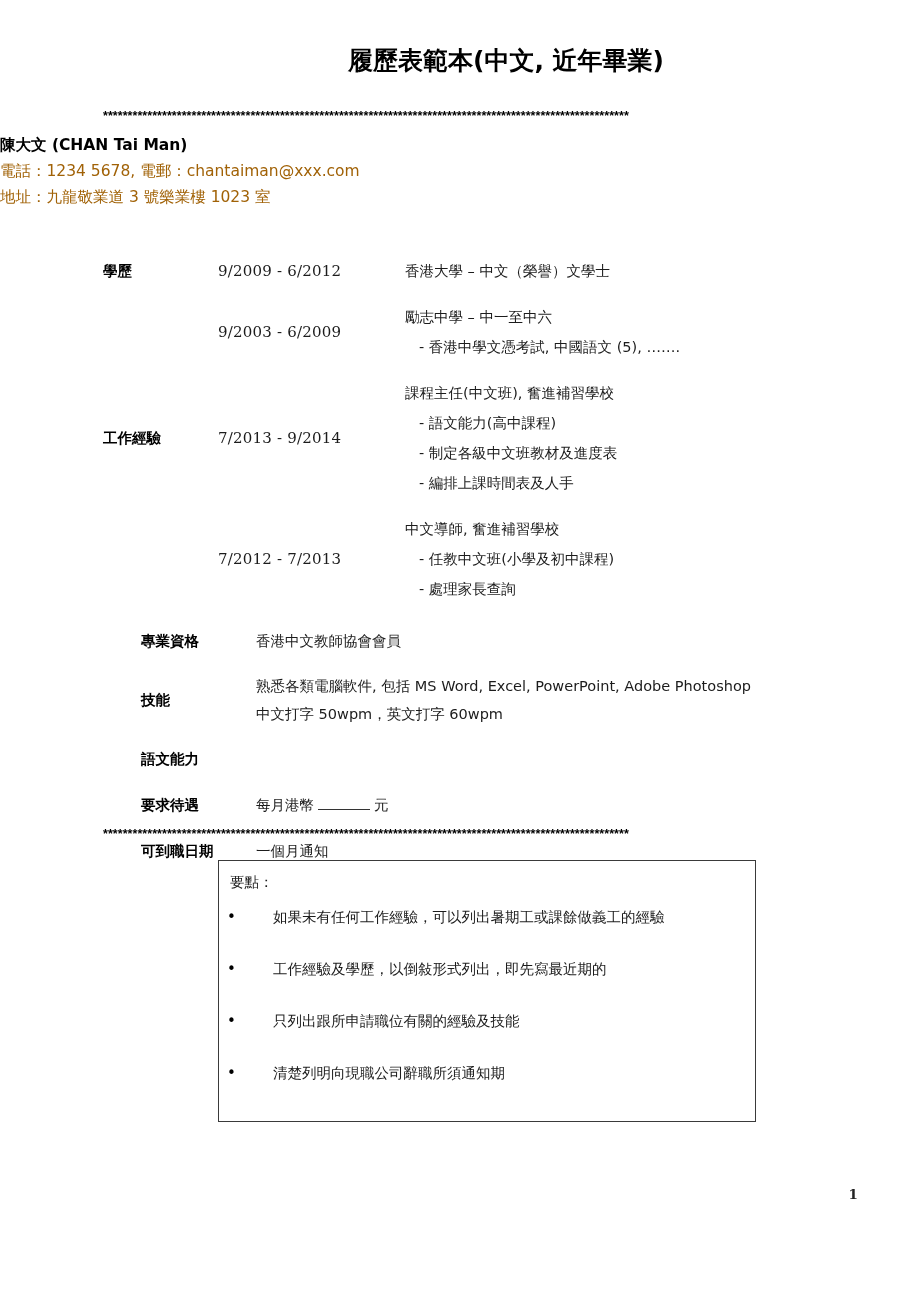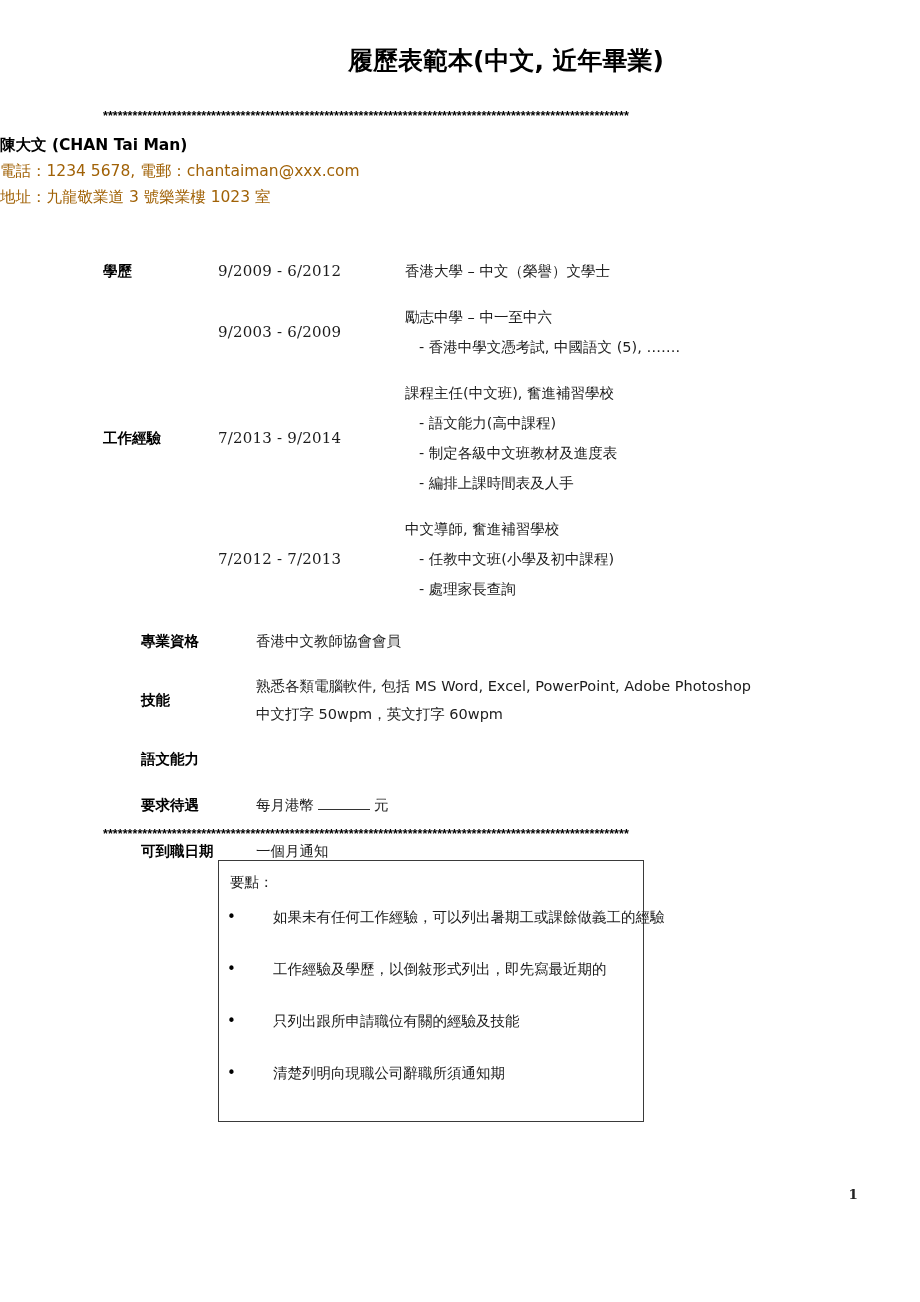--- a/index.html
+++ b/index.html
@@ -135,21 +135,21 @@
     height: 13px;
     margin: 0 4px;
     vertical-align: baseline;
   }
 
   
   .tips-box {
     position: absolute;
     left: 218px;
     top: 860px;
-    width: 426px;
+    width: 538px;
     height: 262px;
     border: 1.3px solid #3a3a3a;
     box-sizing: border-box;
     background: #fff;
   }
   .tips-title {
     position: absolute;
     left: 11px;
     top: 10px;
     font-size: 14.5px;

